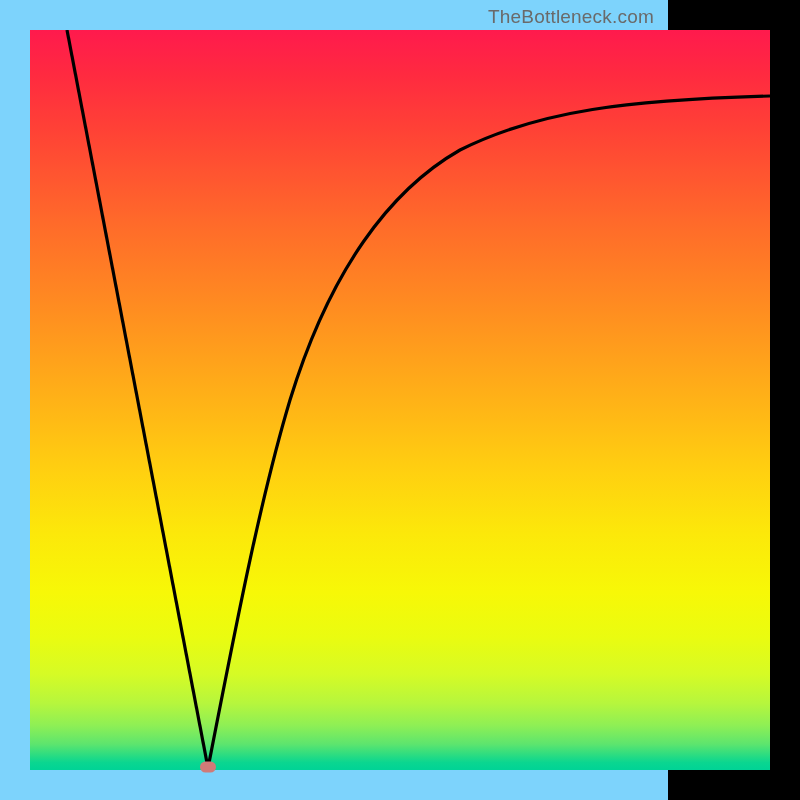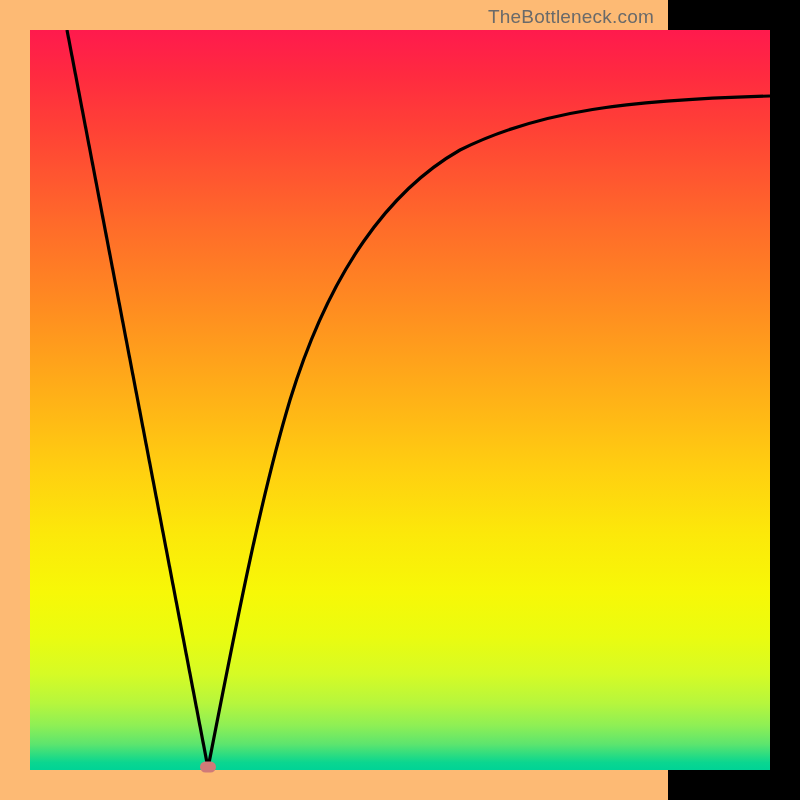--- a/index.html
+++ b/index.html
@@ -8,21 +8,21 @@
     width: 800px;
     height: 800px;
     background: #000;
     overflow: hidden;
     font-family: Arial, Helvetica, sans-serif;
   }
   .frame {
     position: relative;
     width: 668px;
     height: 800px;
-    background: #fdba74;
+    background: #7dd3fc;
   }
   .plot-area {
     position: absolute;
     left: 30px;
     top: 30px;
     width: 740px;
     height: 740px;
     
     background: linear-gradient(to bottom,
       #ff1a4d 0%,

